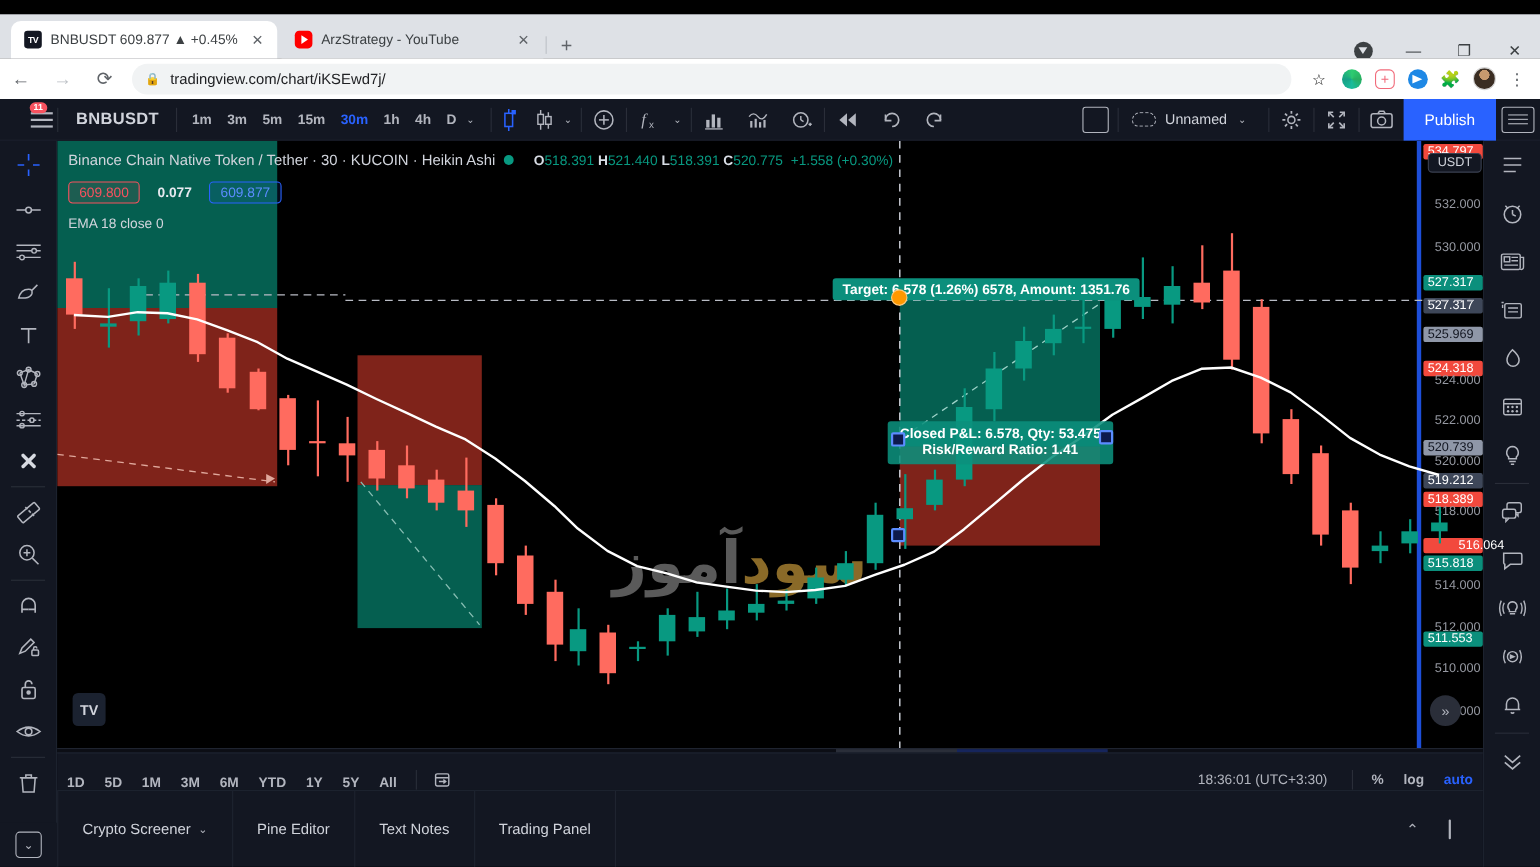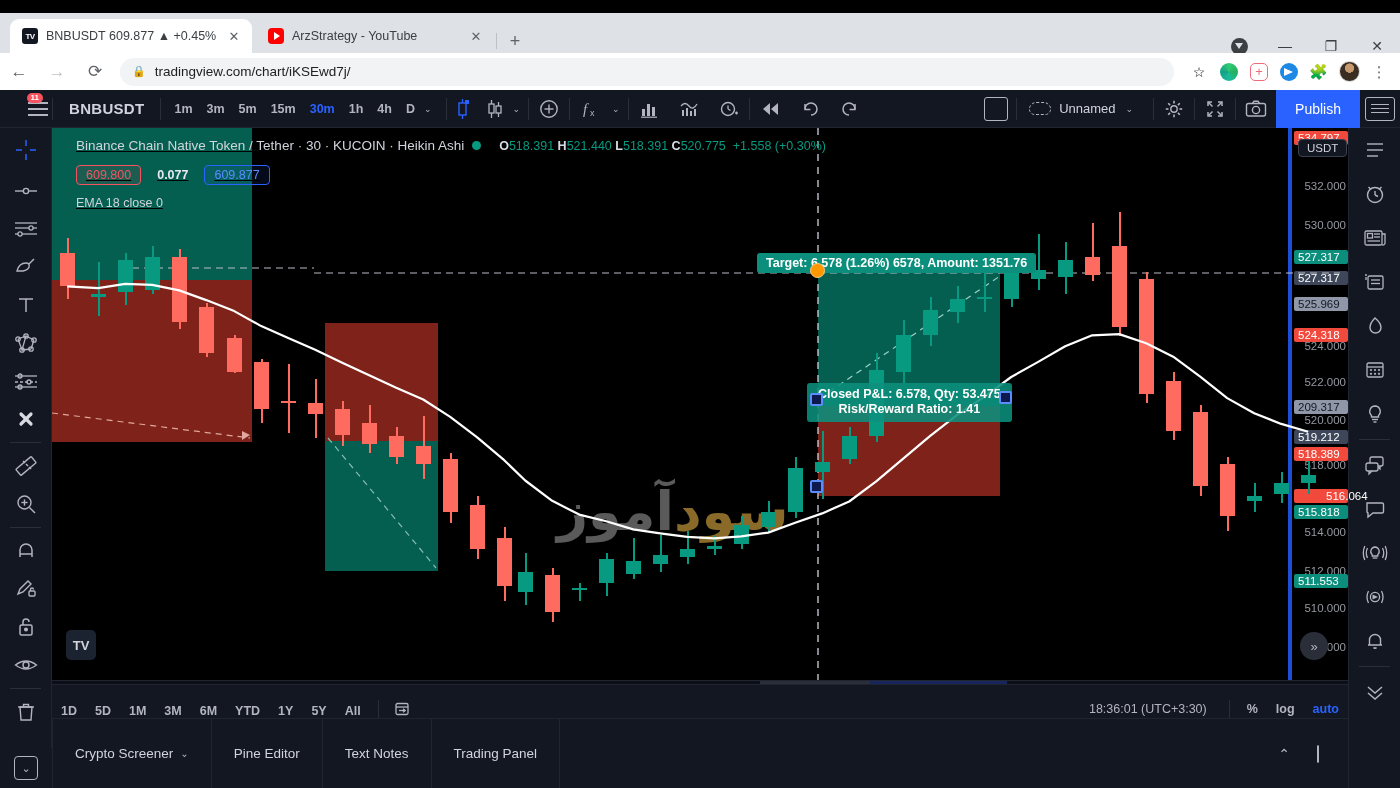--- a/index.html
+++ b/index.html
@@ -114,21 +114,21 @@
 
   
   .chartwrap { position:absolute; top:128px; left:52px; width:1296px; height:552px;
      background:#000; overflow:hidden; }
   .pricescale { position:absolute; top:128px; right:52px; width:60px; height:552px;
      background:#000; border-left:4px solid #1d4ed8; }
   .plabel { position:absolute; right:2px; font-size:11.5px; color:#9598a1;
      font-family:"Liberation Sans", sans-serif; white-space:nowrap; }
   .plabel.tag { color:#fff; padding:1px 4px; border-radius:2px; right:0px; left:2px; text-align:left;}
 
-  .legend { position:absolute; top:10px; left:24px; z-index:30; pointer-events:none;text-decoration:underline; }
+  .legend { position:absolute; top:10px; left:10px; z-index:30; pointer-events:none; }
   .legline1 { font-size:13.5px; color:#d1d4dc; display:flex; align-items:center; gap:8px; }
   .legtitle { font-weight:normal; }
   .dot { width:9px; height:9px; border-radius:50%; background:#089981; display:inline-block; }
   .ohlc { font-size:12.5px; color:#089981; margin-left:10px; }
   .ohlc b { color:#d8dde5; font-weight:bold; }
   .pillrow { display:flex; align-items:center; gap:7px; margin-top:12px; }
   .pill { border-radius:4px; padding:2px 9px; font-size:12.5px; }
   .pill.red { border:1px solid #f7525f; color:#f7525f; background:rgba(247,82,95,0.10); }
   .pill.blue { border:1px solid #2962ff; color:#5b8cff; background:rgba(41,98,255,0.10); }
   .pill.plain { color:#e6e9ef; font-weight:bold; font-size:12.5px; }
@@ -896,21 +896,21 @@
     <div id="plabels">
         <div class="plabel tag" style="top: 3px; background: rgb(242, 73, 61); color: rgb(255, 255, 255);">534.797</div>
         <div class="plabel" style="top: 52px;">532.000</div>
         <div class="plabel" style="top: 91px;">530.000</div>
         <div class="plabel tag" style="top: 122px; background: rgb(11, 143, 124); color: rgb(255, 255, 255);">527.317</div>
         <div class="plabel tag" style="top: 143px; background: rgb(62, 71, 89); color: rgb(255, 255, 255);">527.317</div>
         <div class="plabel tag" style="top: 169px; background: rgb(143, 151, 168); color: rgb(19, 23, 34);">525.969</div>
         <div class="plabel tag" style="top: 200px; background: rgb(242, 73, 61); color: rgb(255, 255, 255);">524.318</div>
         <div class="plabel" style="top: 212px;">524.000</div>
         <div class="plabel" style="top: 248px;">522.000</div>
-        <div class="plabel tag" style="top: 272px; background: rgb(143, 151, 168); color: rgb(19, 23, 34);">209.317</div>
+        <div class="plabel tag" style="top: 272px; background: rgb(143, 151, 168); color: rgb(19, 23, 34);">520.739</div>
         <div class="plabel" style="top: 286px;">520.000</div>
         <div class="plabel tag" style="top: 302px; background: rgb(62, 71, 89); color: rgb(255, 255, 255);">519.212</div>
         <div class="plabel tag" style="top: 319px; background: rgb(242, 73, 61); color: rgb(255, 255, 255);">518.389</div>
         <div class="plabel" style="top: 331px;">518.000</div>
         <div class="plabel tag" style="top: 361px; background: rgb(242, 73, 61); color: rgb(255, 255, 255); padding-left: 32px;">516.064</div>
         <div class="plabel tag" style="top: 377px; background: rgb(11, 143, 124); color: rgb(255, 255, 255);">515.818</div>
         <div class="plabel" style="top: 398px;">514.000</div>
         <div class="plabel" style="top: 437px;">512.000</div>
         <div class="plabel tag" style="top: 446px; background: rgb(11, 143, 124); color: rgb(255, 255, 255);">511.553</div>
         <div class="plabel" style="top: 474px;">510.000</div>

